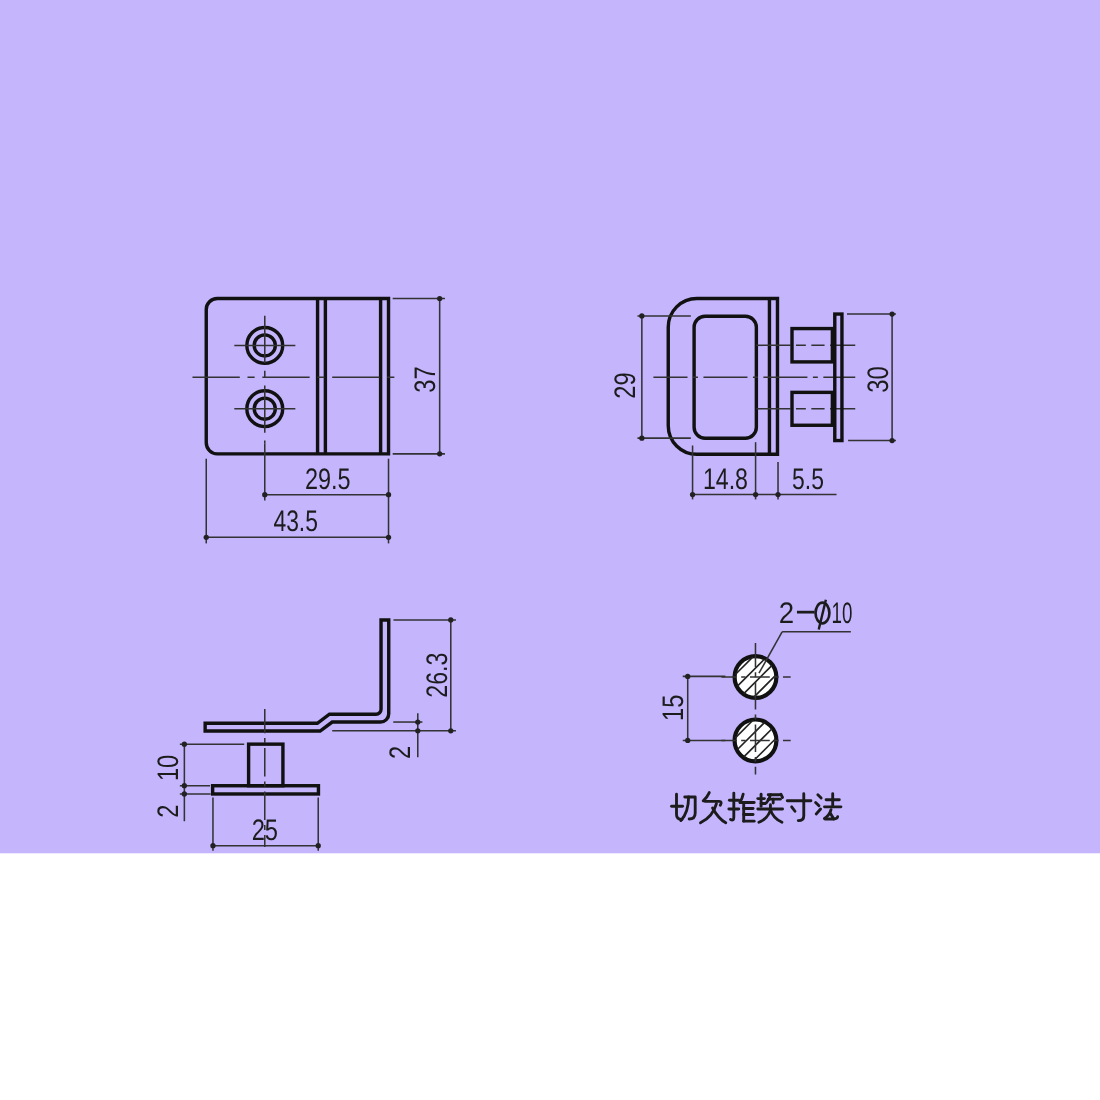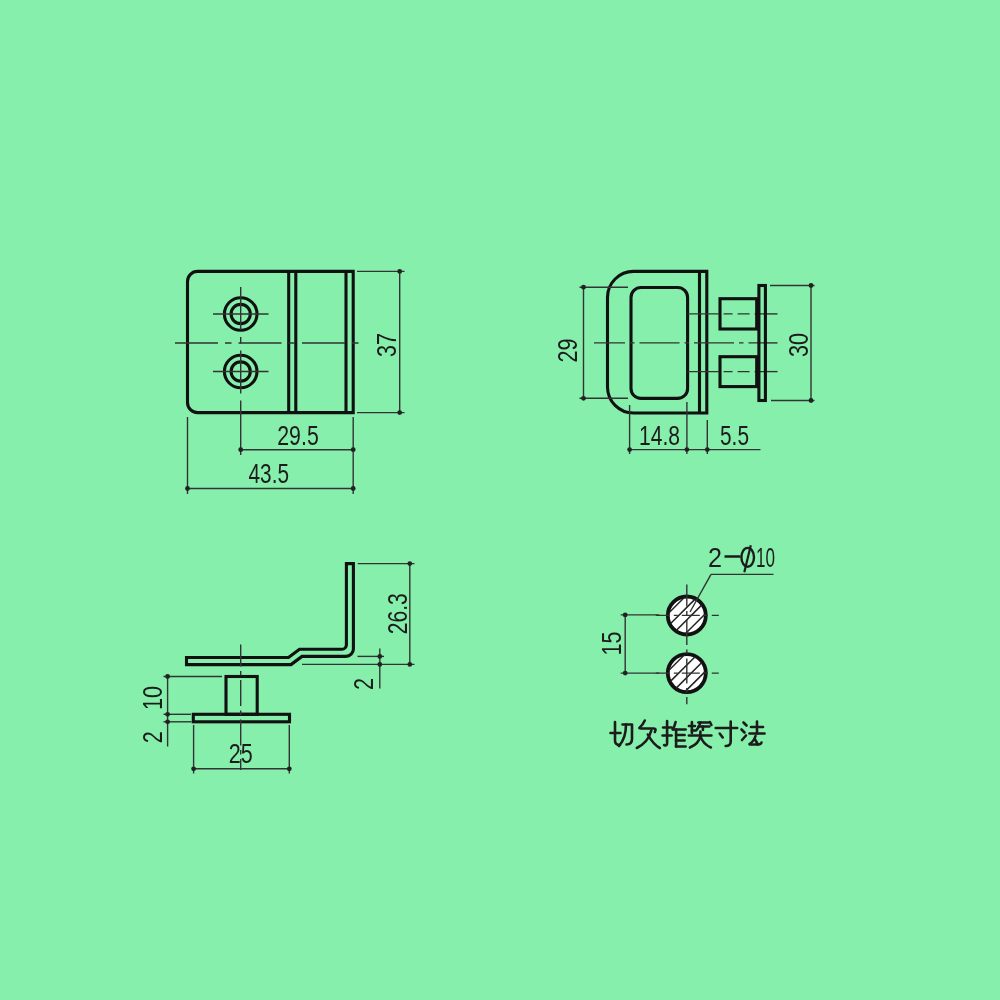--- a/index.html
+++ b/index.html
@@ -1,16 +1,16 @@
 <!DOCTYPE html>
 <html><head>
 <meta charset="utf-8">
 <style>
 html,body{margin:0;padding:0;background:#fff;}
-#page{width:1000px;height:1000px;position:relative;background:#86efac;font-family:"Liberation Sans",sans-serif;}
+#page{width:1000px;height:776px;position:relative;background:#c4b5fd;font-family:"Liberation Sans",sans-serif;}
 svg{display:block;}
 svg text{font-family:"Liberation Sans",sans-serif;fill:#1c1c1c;}
 .thick{stroke:#111;stroke-width:3.1;fill:none;}
 .thin{stroke:#333;stroke-width:1.4;fill:none;}
 .cl{stroke:#333;stroke-width:1.4;fill:none;}
 .dot{fill:#222;stroke:none;}
 .hatch{stroke:#222;stroke-width:1.5;fill:none;}
 .kj{stroke:#1c1c1c;stroke-width:2.6;fill:none;stroke-linecap:round;stroke-linejoin:round;}
 </style>
 </head>

